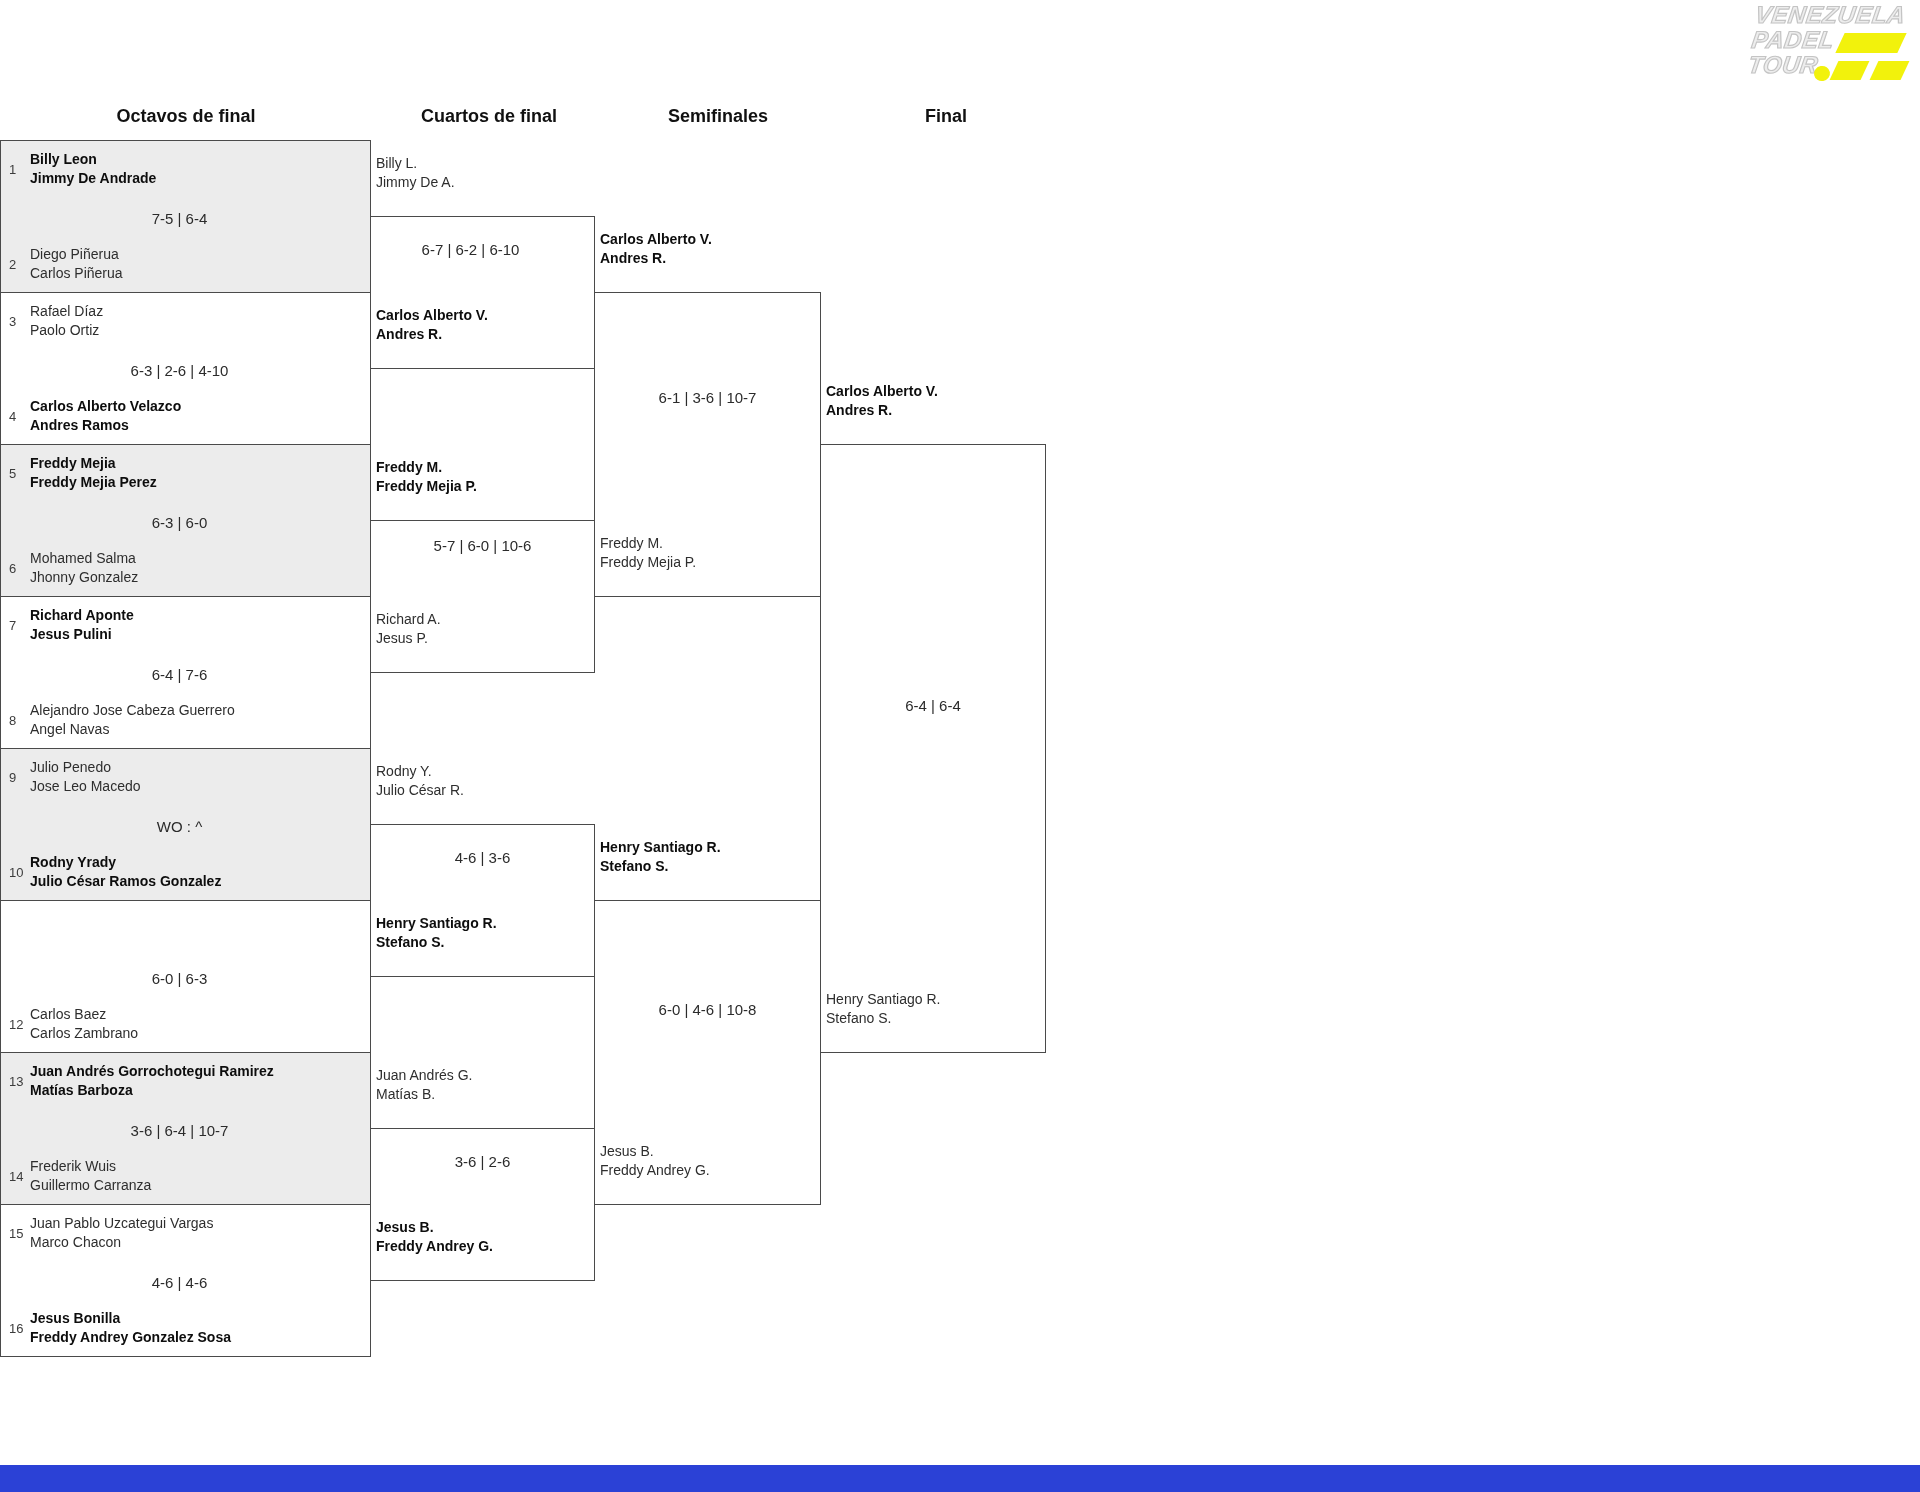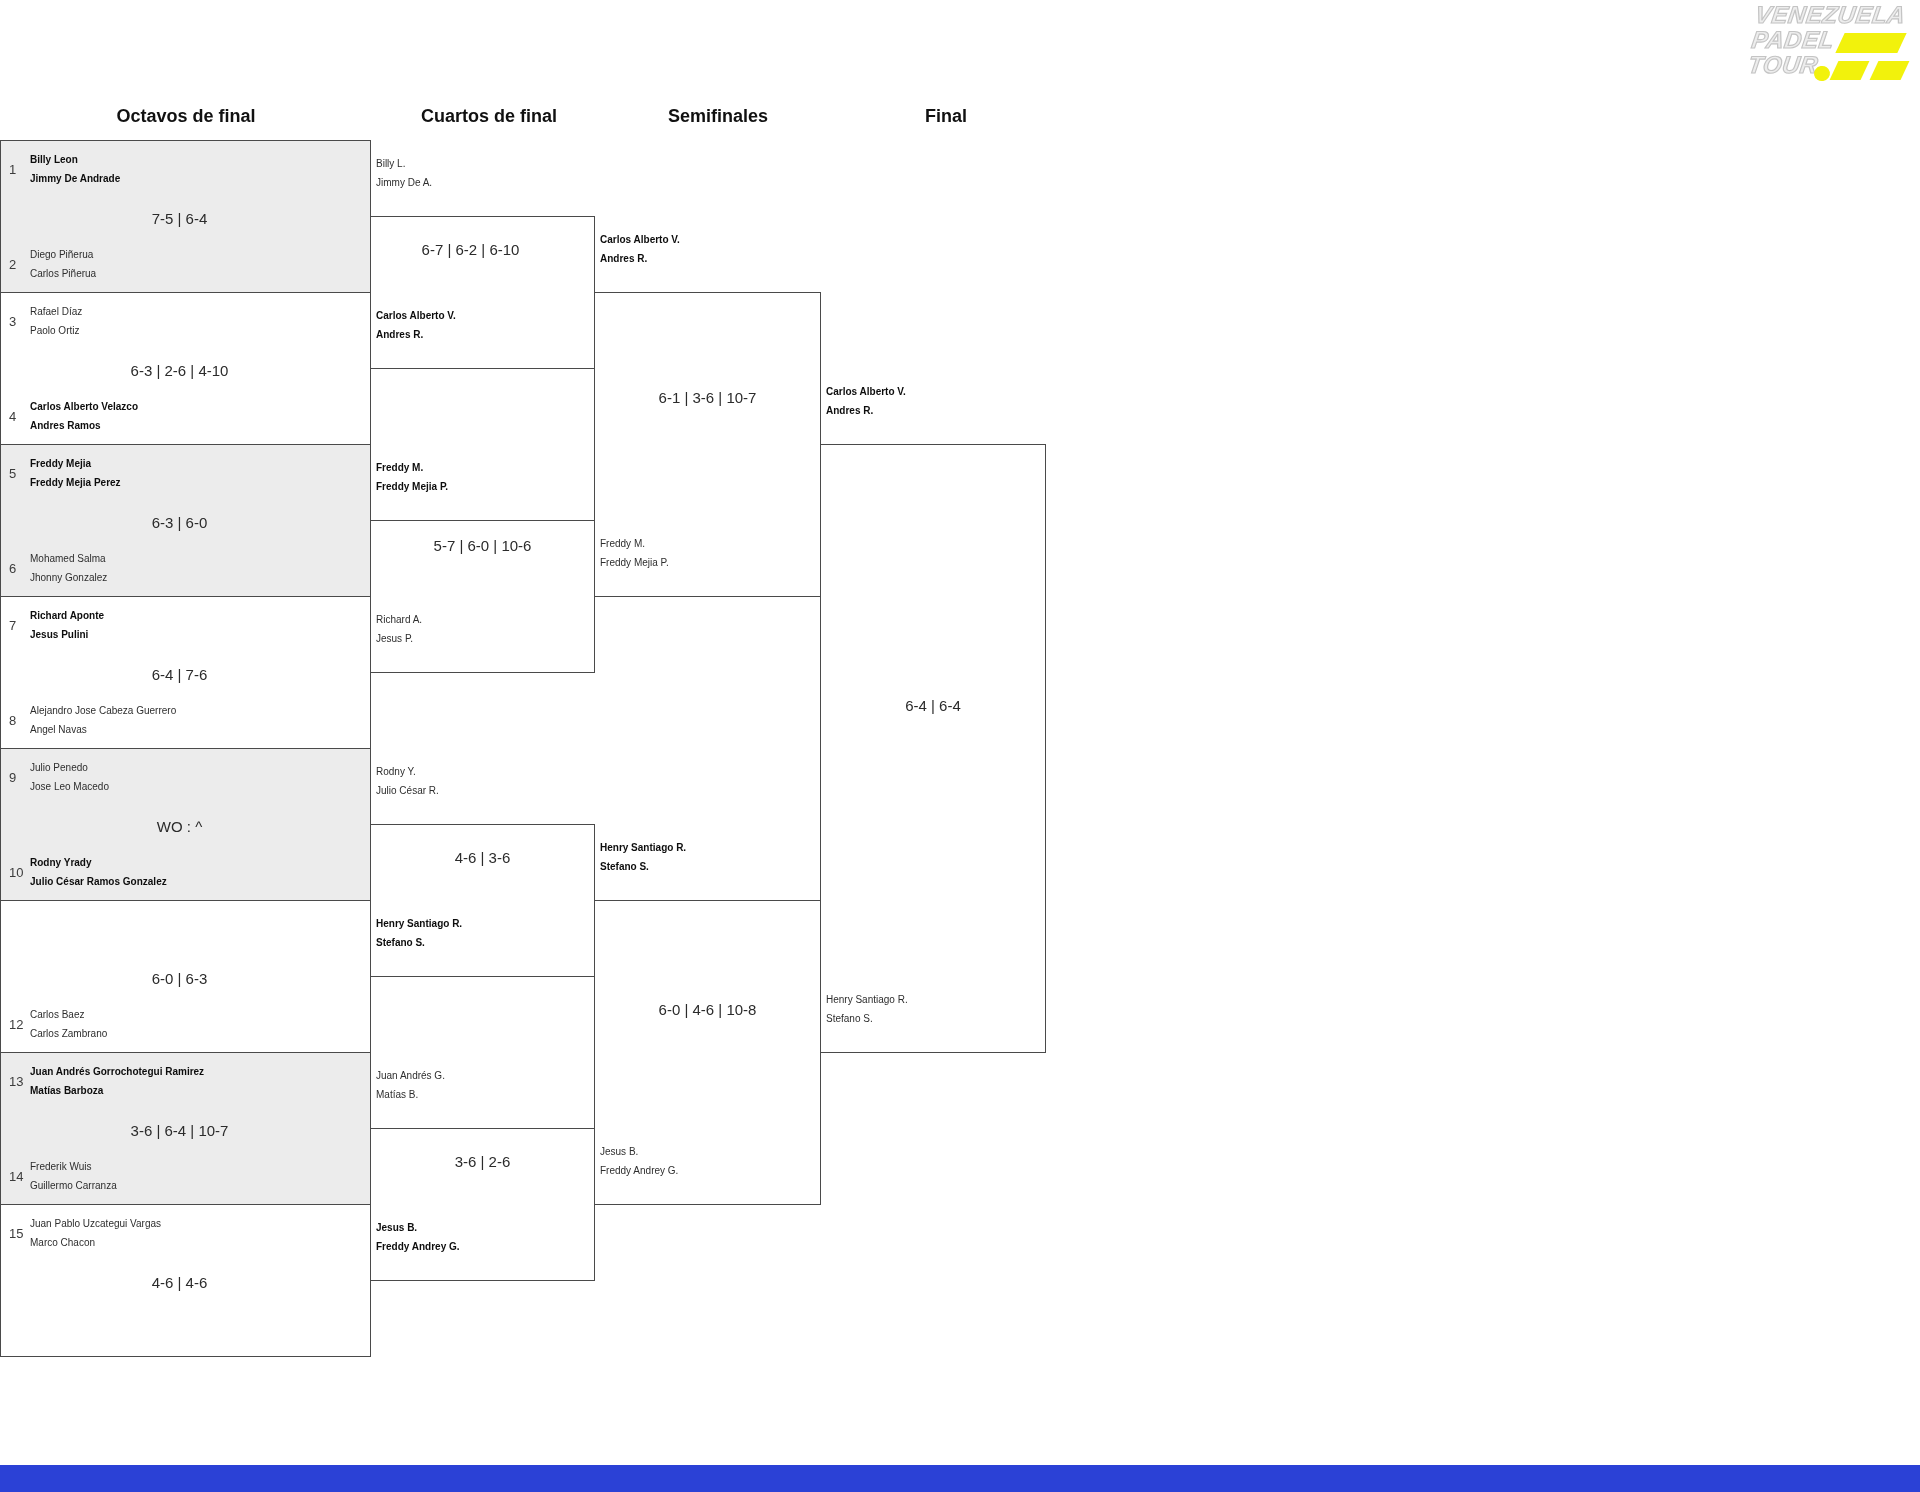--- a/index.html
+++ b/index.html
@@ -9,21 +9,21 @@
               line-height:34px;color:#000;letter-spacing:-0.3px;}
   .rh{position:absolute;top:106px;width:200px;text-align:center;font-size:18px;
       font-weight:600;color:#111;}
   .box{position:absolute;border:1px solid #4a4a4a;box-sizing:border-box;}
   .r16{left:0;width:371px;height:153px;}
   .alt{background:#ececec;}
   .trow{position:absolute;left:0;right:0;display:flex;align-items:center;}
   .t1{top:9px;}
   .t2{bottom:9px;}
   .seed{width:21px;padding-left:8px;font-size:13px;color:#3c3c3c;flex:none;}
-  .nm{font-size:10px;line-height:19px;color:#2e2e2e;white-space:nowrap;}
+  .nm{font-size:14px;line-height:19px;color:#2e2e2e;white-space:nowrap;}
   .win .nm{font-weight:700;color:#0d0d0d;}
   .score{font-size:15px;color:#2b2b2b;text-align:center;line-height:19px;}
   .r16 .score{position:absolute;left:0;right:12px;top:68px;}
   .abs{position:absolute;}
   .lbl{position:absolute;}
   .lbl .nm{padding:0;}
   .logo{position:absolute;left:1748px;top:2px;width:172px;height:96px;}
   .logo-text{position:absolute;left:4px;top:0;font-style:italic;font-weight:800;
              font-size:24px;line-height:25px;transform:skewX(-8deg);
              color:#ededed;-webkit-text-stroke:1.2px #c4c4c4;letter-spacing:0.5px;
@@ -180,20 +180,27 @@
 
   <div class="box r16" style="top:1204px">
     <div class="trow t1">
       <div class="seed">15</div>
       <div class="names">
         <div class="nm">Juan Pablo Uzcategui Vargas</div>
         <div class="nm">Marco Chacon</div>
       </div>
     </div>
     <div class="score">4-6 | 4-6</div>
+    <div class="trow t2">
+      <div class="seed">16</div>
+      <div class="names win">
+        <div class="nm">Jesus Bonilla</div>
+        <div class="nm">Freddy Andrey Gonzalez Sosa</div>
+      </div>
+    </div>
   </div>
 
   <div class="box" style="left:370px;top:216px;width:225px;height:153px"></div>
   <div class="lbl" style="left:376px;top:154px">
     <div class="nm">Billy L.</div>
     <div class="nm">Jimmy De A.</div>
   </div>
   <div class="score abs" style="left:370px;top:240px;width:201px">6-7 | 6-2 | 6-10</div>
   <div class="lbl win" style="left:376px;top:306px">
     <div class="nm">Carlos Alberto V.</div>

